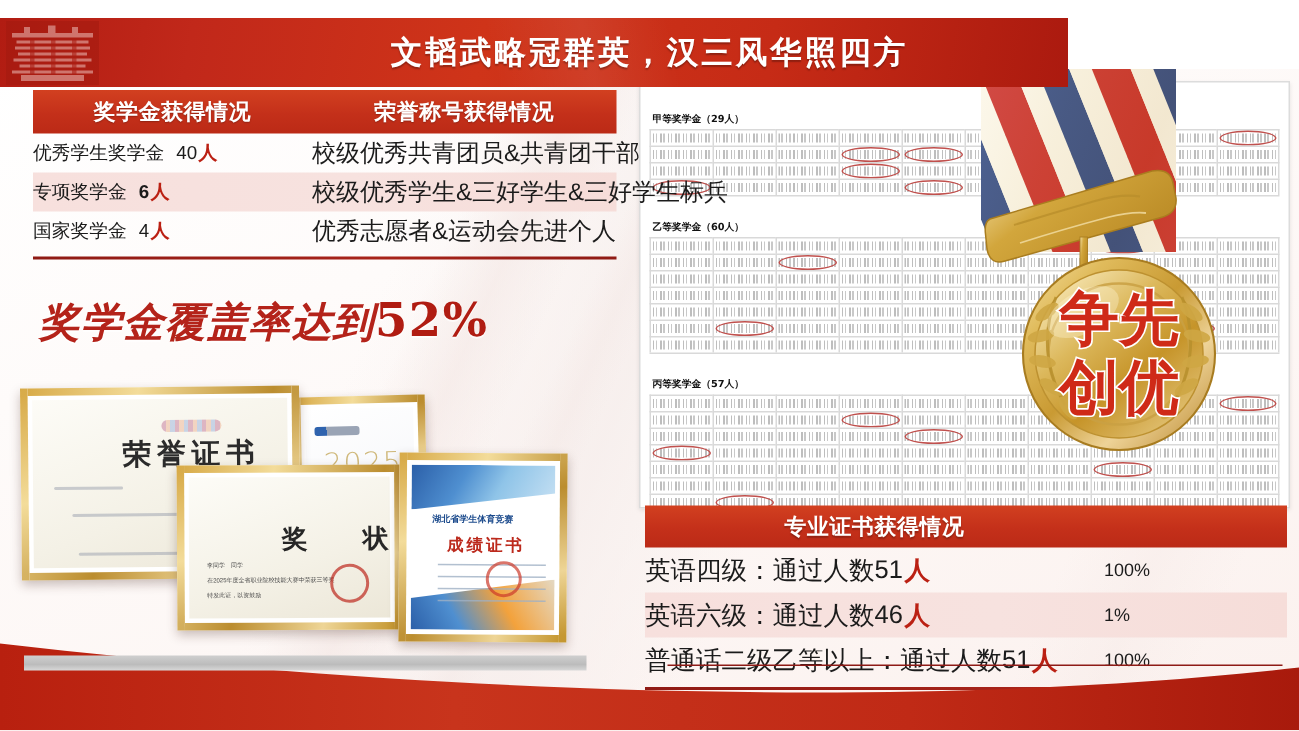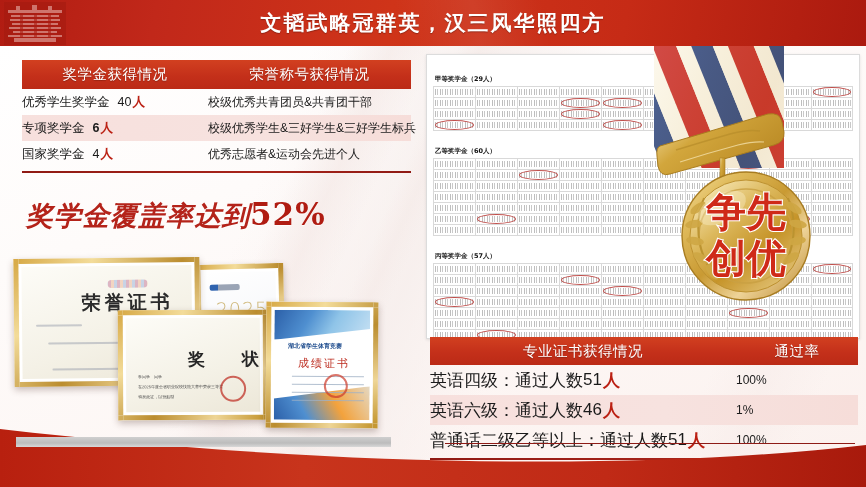--- a/index.html
+++ b/index.html
@@ -12,22 +12,22 @@
 
   #slide {
     position: relative;
     width: 866px; height: 487px;
     overflow: hidden;
     background: #ffffff;
   }
 
   
   .top-banner {
-    position: absolute; left: 0; top: 0;
-    width: 866px; height: 46px;
+    position: absolute; left: 0; top: 12px;
+    width: 712px; height: 46px;
     background: linear-gradient(100deg, #b11c12 0%, #c1281a 18%, #cf3419 45%, #c62b16 72%, #ab1a0f 100%);
     overflow: hidden;
     z-index: 30;
     text-align: right;
   }
   .top-banner .sheen {
     position: absolute; left: 0; top: 0; width: 100%; height: 100%;
     background: linear-gradient(78deg, rgba(255,255,255,0) 46%, rgba(255,255,255,0.07) 55%, rgba(255,255,255,0) 63%);
     pointer-events: none;
   }
@@ -85,38 +85,38 @@
     z-index: 10;
   }
   .tbl-head {
     display: flex; height: 29px;
     background: linear-gradient(180deg, #d24020 0%, #c4301a 55%, #bb2a16 100%);
   }
   .tbl-head .th {
     display: flex; align-items: center; justify-content: center;
     color: #fff;
     font-family: "DejaVu Serif", "Liberation Serif", serif;
-    font-weight: normal; font-size: 14.5px;
+    font-weight: bold; font-size: 14.5px;
     letter-spacing: .5px;
     text-shadow: 0 1px 1px rgba(0,0,0,.25);
     white-space: nowrap;
   }
   .tbl-head .th.c1 { width: 186px; }
   .tbl-head .th.c2 { width: 203px; }
 
   .tbl-row { display: flex; height: 26px; }
   .tbl-row.alt { background: linear-gradient(90deg, #f7e0dd, #f7e2df 55%, #f6ddd9); }
   .tbl-row .td {
     display: flex; align-items: center; 
     font-size: 12.5px;
     color: #1b1b1b;
     white-space: nowrap;
   }
   .tbl-row .td.c1 { width: 186px; }
-  .tbl-row .td.c2 { width: 203px; font-size: 12px; }
+  .tbl-row .td.c2 { width: 203px; font-size: 16px; }
   .num-red { color: #bb2013; font-weight: bold; padding-left: 1px; }
   .bold-n { font-weight: bold; }
 
   .tbl-underline {
     margin-top: 4px; height: 2px; width: 389px;
     background: linear-gradient(90deg, #8f1a14, #a8241a 60%, #8f1a14);
   }
 
   
   .coverage {
@@ -199,21 +199,21 @@
   #cert4 .band-bottom {
     position:absolute; left:0; bottom:0; width:100%; height: 34px;
     background: linear-gradient(60deg,#2b5fa8 0%, #4f8fd0 30%, #f3a23c 62%, #e4d9c4 100%);
     clip-path: polygon(0 38%, 100% 0, 100% 100%, 0 100%);
   }
   #cert4 .org {
     position:absolute; left: 14px; top: 32px; font-size: 6px; color:#1b4a8c; font-weight:bold; white-space:nowrap;
   }
   #cert4 .t-main {
     position:absolute; left: 24px; top: 46px;
-    font-family:"DejaVu Serif","Liberation Serif",serif; font-weight:normal;
+    font-family:"DejaVu Serif","Liberation Serif",serif; font-weight:bold;
     font-size: 11px; color:#bc2a1d; letter-spacing: 2px; white-space:nowrap;
   }
   #cert4 .line { position:absolute; height:1px; background:#9fb0c4; opacity:.8; }
   #cert4 .seal {
     position:absolute; left: 50px; bottom: 22px; width: 24px; height: 24px;
     border:2px solid #cc3b2b; border-radius:50%; opacity:.7;
   }
 
   
   .doc-panel {
@@ -1030,21 +1030,20 @@
       </g>
 
       <text x="100" y="180" text-anchor="middle" font-family="DejaVu Serif, Liberation Serif, serif" font-size="40" font-weight="bold" fill="#cf2a18" stroke="#ffffff" stroke-width="2.2" paint-order="stroke" id="medalT1">争先</text>
       <text x="100" y="226" text-anchor="middle" font-family="DejaVu Serif, Liberation Serif, serif" font-size="40" font-weight="bold" fill="#cf2a18" stroke="#ffffff" stroke-width="2.2" paint-order="stroke" id="medalT2">创优</text>
     </svg>
   </div>
 
   <div class="cert-table">
     <div class="tbl-head">
       <div class="th c1">专业证书获得情况</div>
-      <div class="th c2">通过率</div>
     </div>
 
     <div class="tbl-row">
       <div class="td c1">
         <span>英语四级：通过人数 </span>
           <span>51</span>
           <span class="num-red">人</span>
       </div>
       <div class="td c2">100%</div>
     </div>

